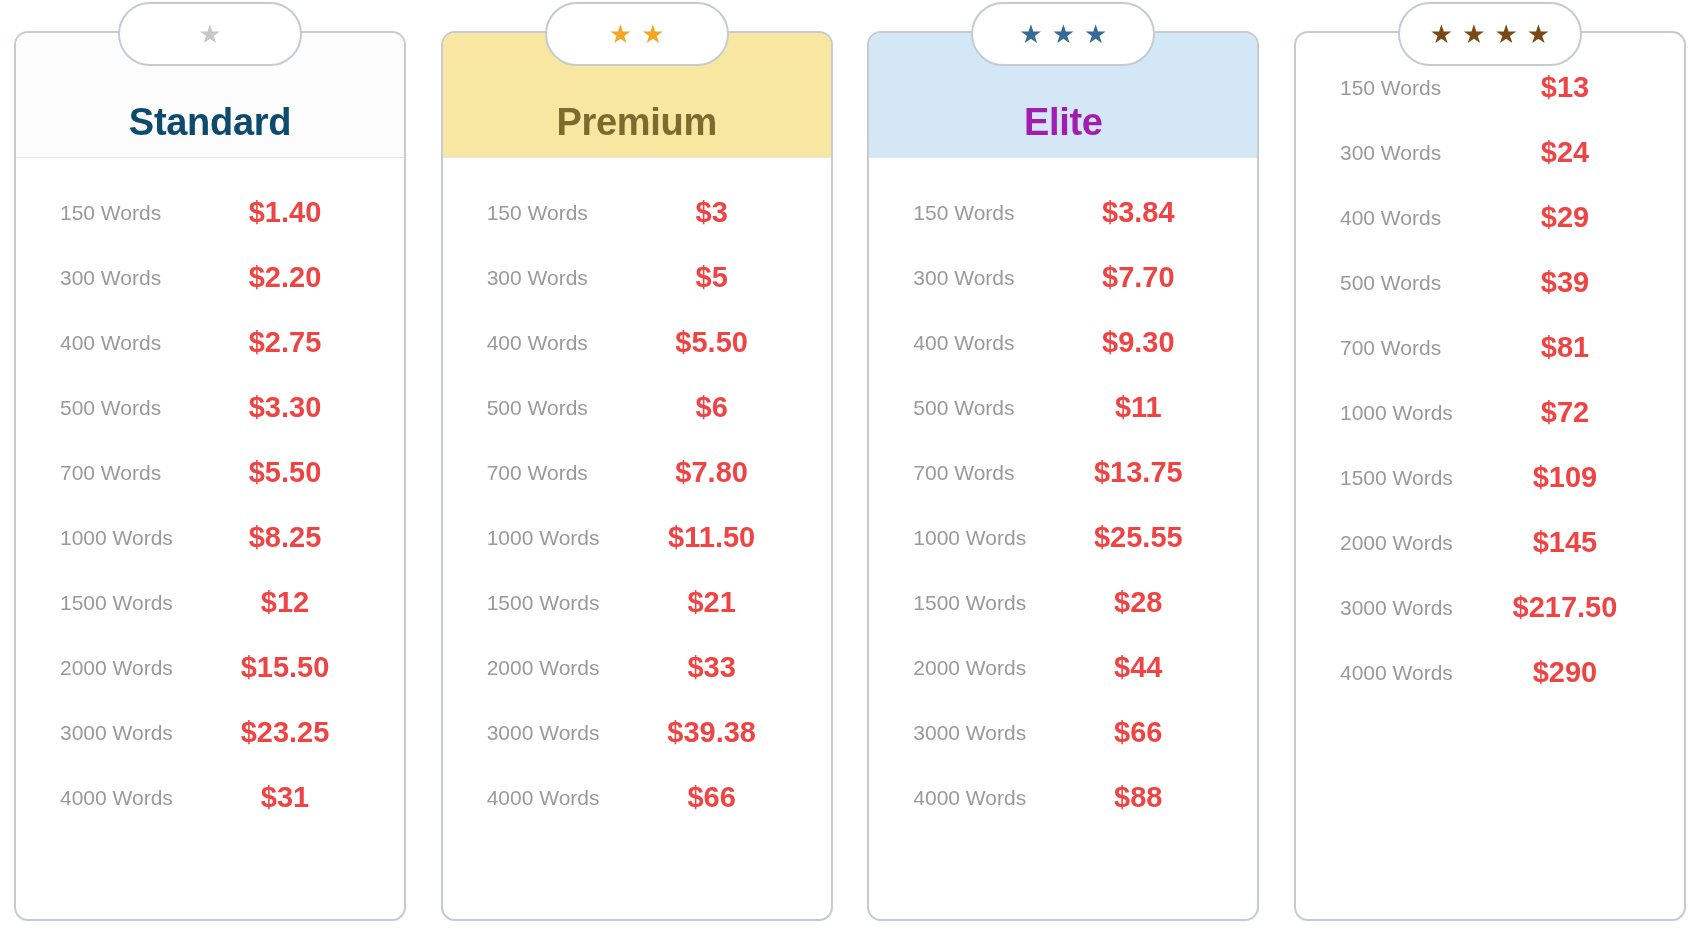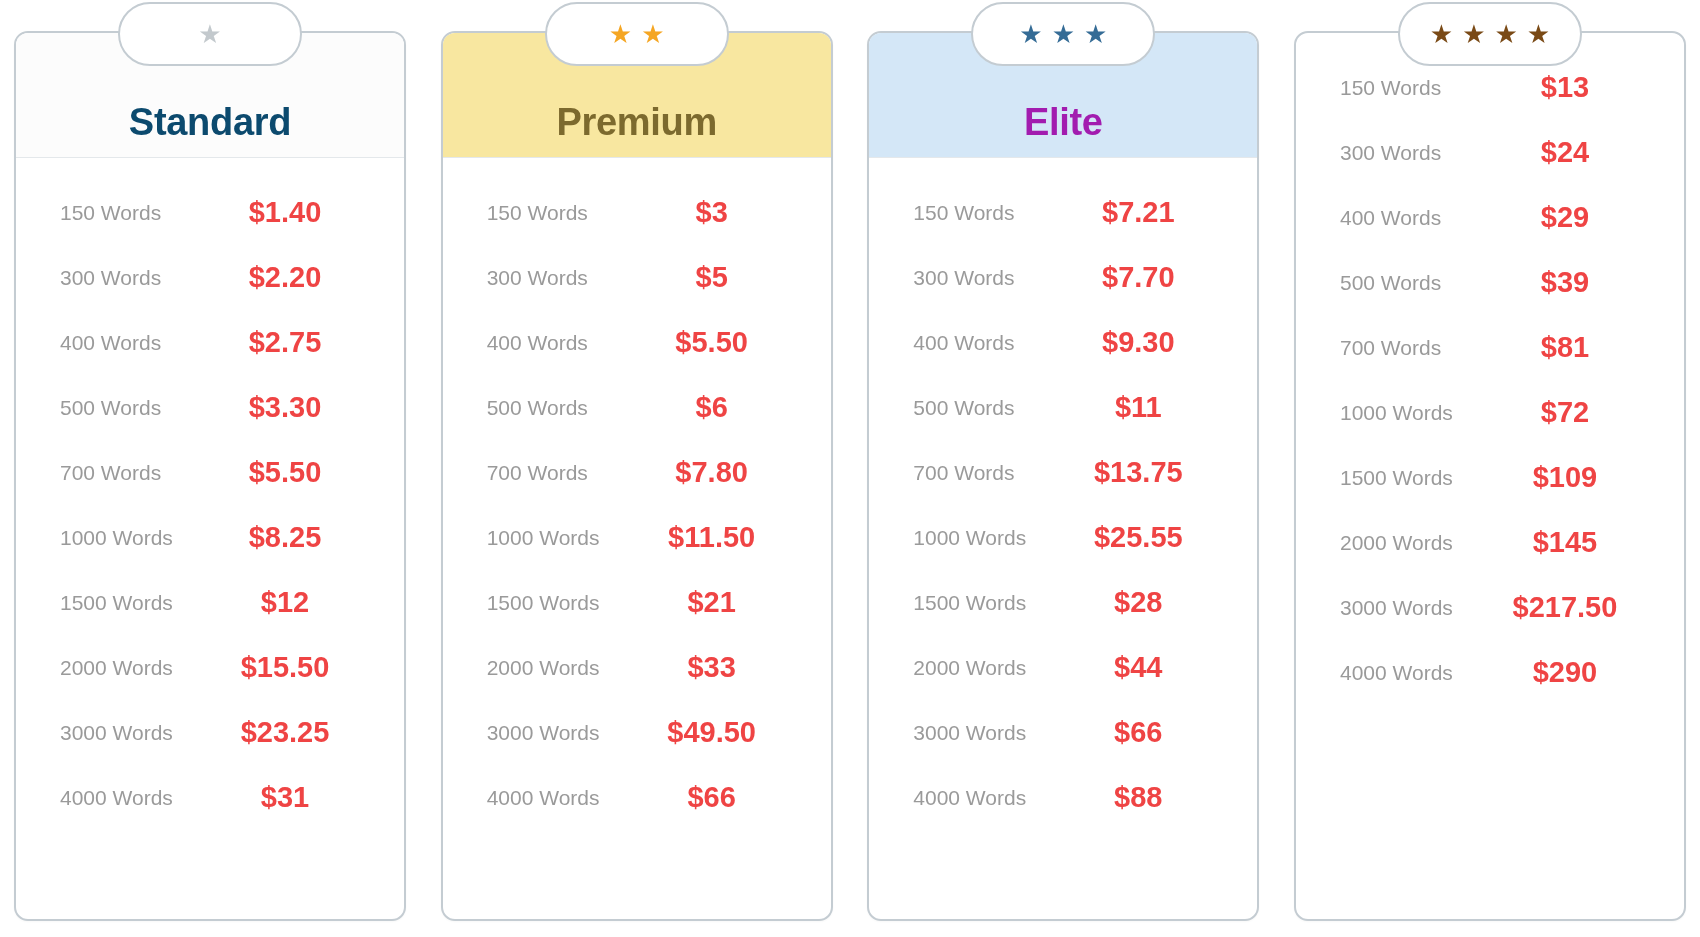--- a/index.html
+++ b/index.html
@@ -195,41 +195,41 @@
         <div class="price-row">
           <span class="row-label">1500 Words</span>
           <span class="row-price">$21</span>
         </div>
         <div class="price-row">
           <span class="row-label">2000 Words</span>
           <span class="row-price">$33</span>
         </div>
         <div class="price-row">
           <span class="row-label">3000 Words</span>
-          <span class="row-price">$49.50</span>
+          <span class="row-price">$39.38</span>
         </div>
         <div class="price-row">
           <span class="row-label">4000 Words</span>
           <span class="row-price">$66</span>
         </div>
       </div>
     </div>
     <div class="plan-card">
       <div class="star-badge">
         <span class="star" style="color: rgb(53, 108, 150);">★</span>
         <span class="star" style="color: rgb(53, 108, 150);">★</span>
         <span class="star" style="color: rgb(53, 108, 150);">★</span>
       </div>
       <div class="plan-header" style="background: rgb(212, 231, 247);">
         <div class="plan-title" style="color: #a21caf;">Elite</div>
       </div>
       <div class="rows">
         <div class="price-row">
           <span class="row-label">150 Words</span>
-          <span class="row-price">$7.21</span>
+          <span class="row-price">$3.84</span>
         </div>
         <div class="price-row">
           <span class="row-label">300 Words</span>
           <span class="row-price">$7.70</span>
         </div>
         <div class="price-row">
           <span class="row-label">400 Words</span>
           <span class="row-price">$9.30</span>
         </div>
         <div class="price-row">

